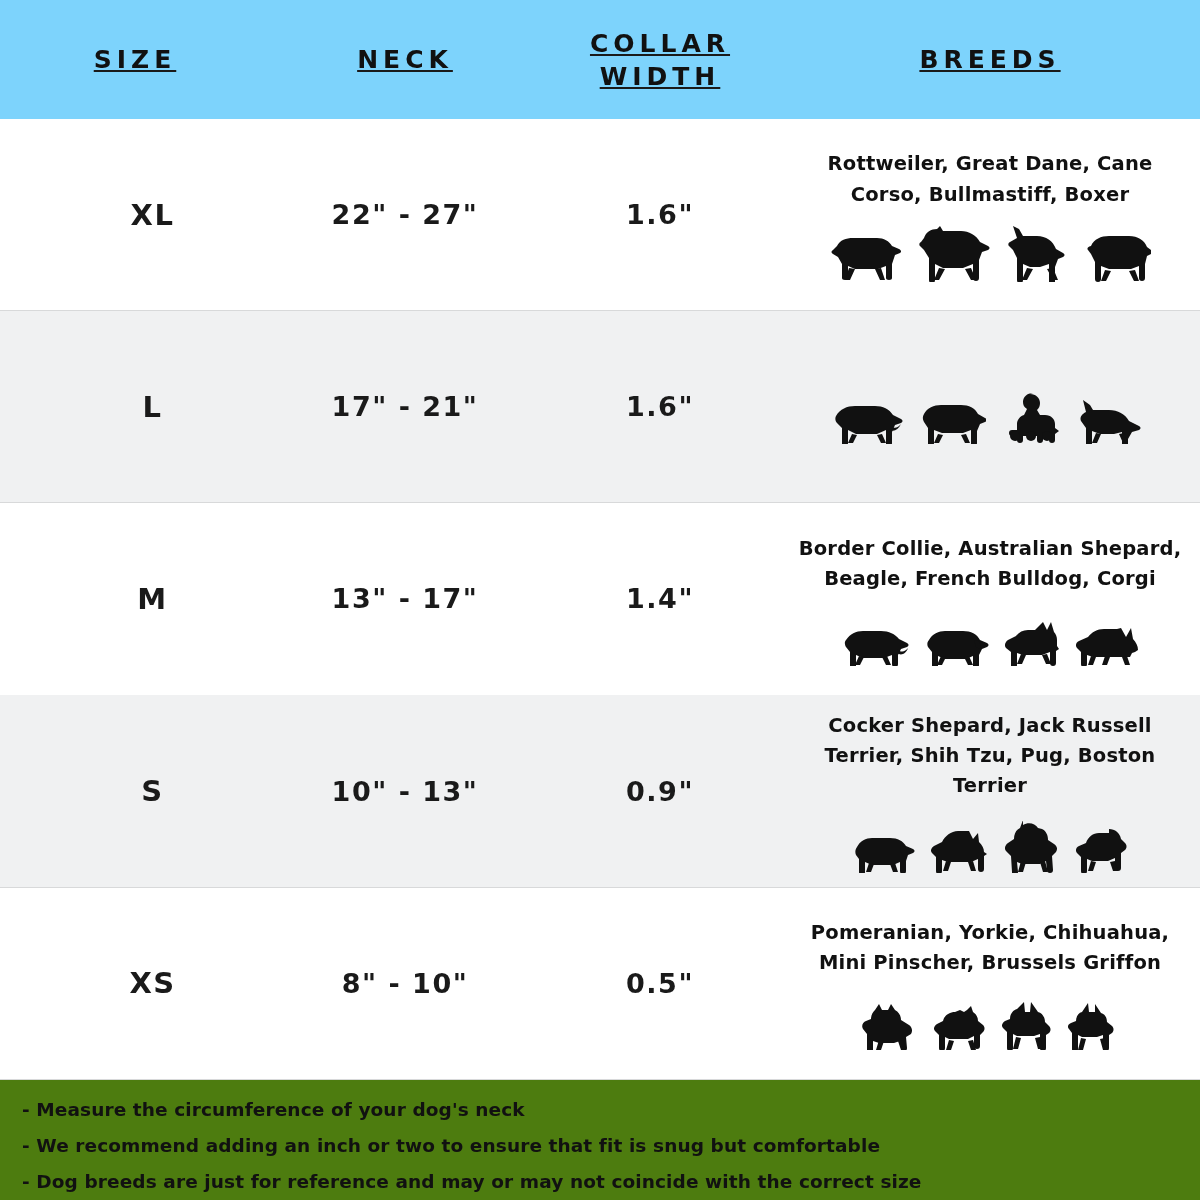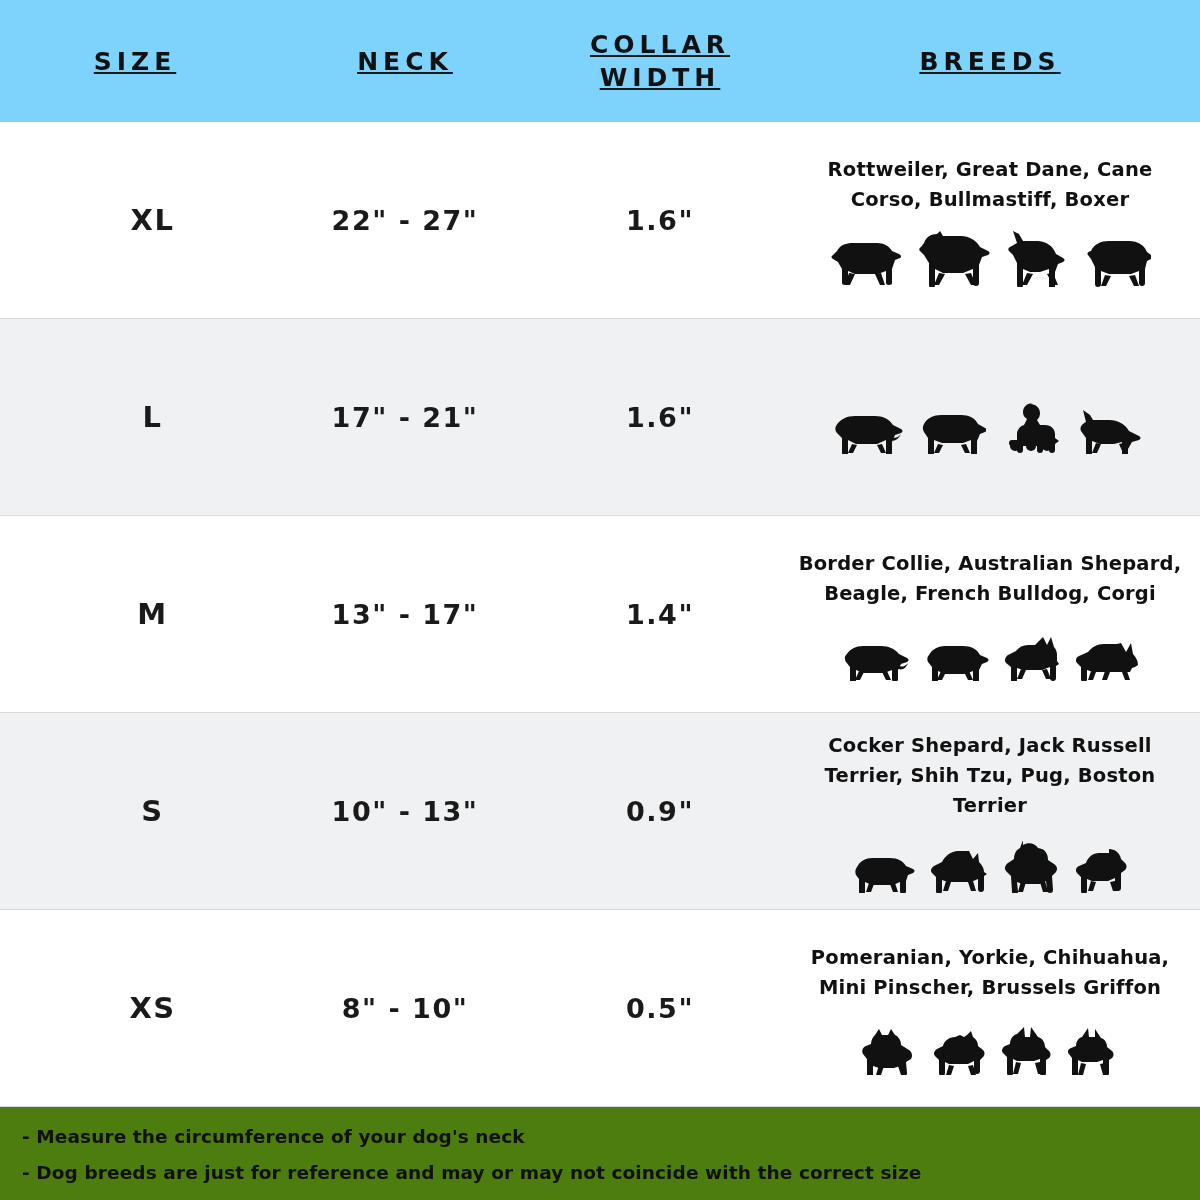--- a/index.html
+++ b/index.html
@@ -279,16 +279,17 @@
           <path fill="#111111" d="M28 2l6 9c4 1 6 5 6 9l5 4c2 2 2 5 0 7l-3 2v13c0 2-1 3-3 3s-3-1-3-3V33l-6 2H15l-4-2v14c0 2-1 3-3 3s-3-1-3-3V31l-3-4c-2-2-1-5 2-6l5-2c0-4 2-8 6-9l6-9 1 9h6z"></path>
           <path fill="#111111" d="M14 36l-3 12h5l3-11zM38 36l3 12h-5l-3-11z"></path>
         </svg>
       </div>
     </div>
   </div>
   <div class="divider"></div>
 
   <div class="notes">
     <div class="note-line">- Measure the circumference of your dog's neck</div>
+    <div class="note-line">- We recommend adding an inch or two to ensure that fit is snug but comfortable</div>
     <div class="note-line">- Dog breeds are just for reference and may or may not coincide with the correct size</div>
   </div>
 
 </div>
 
 </body></html>

